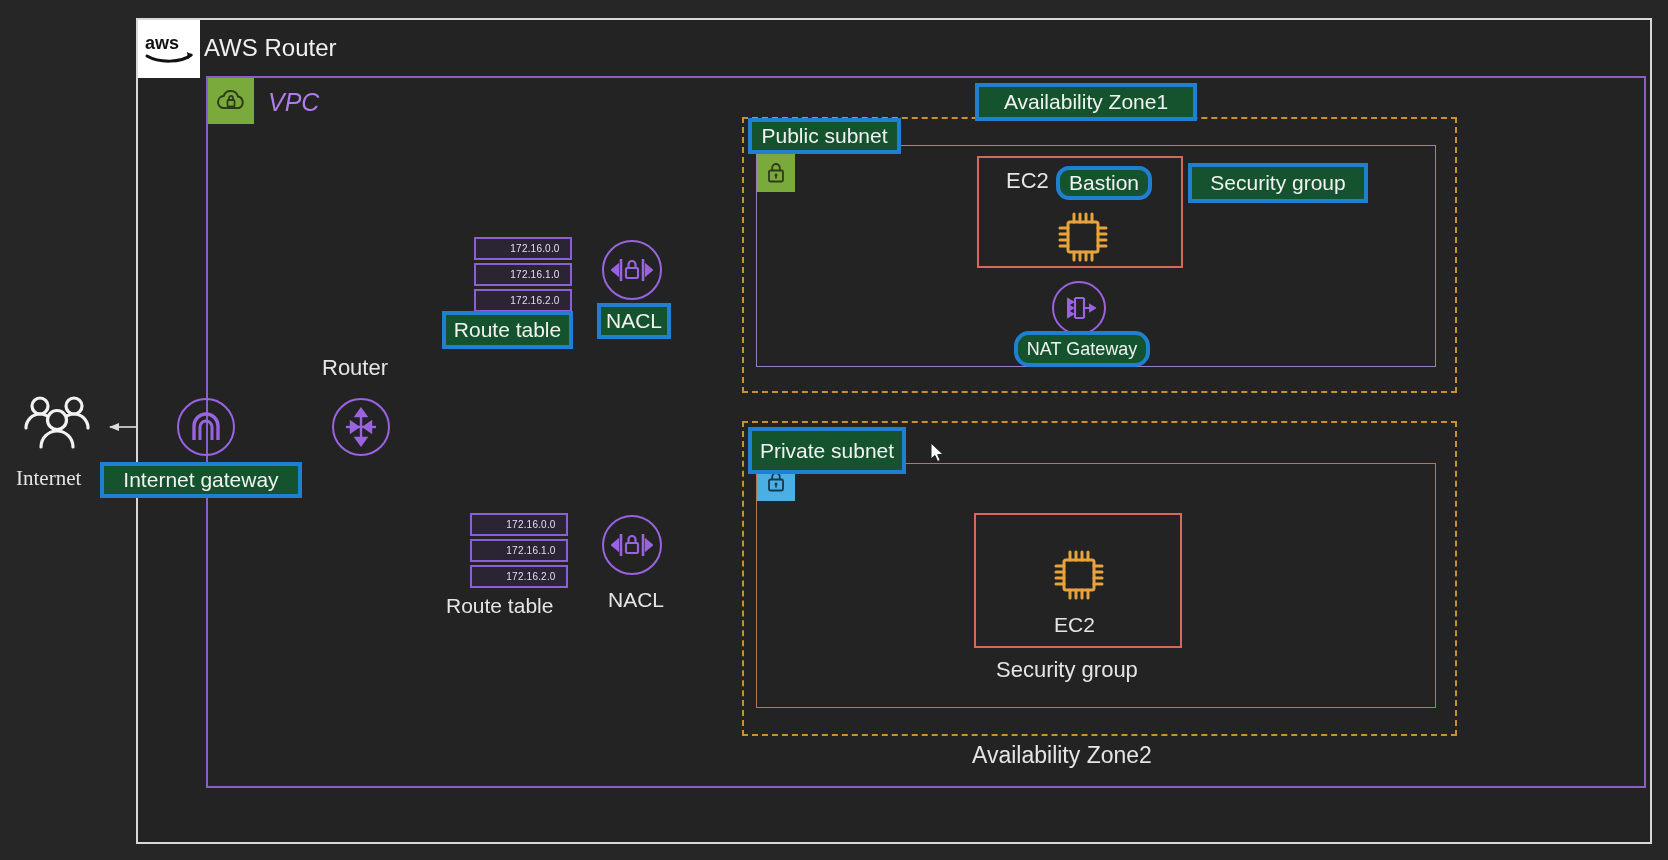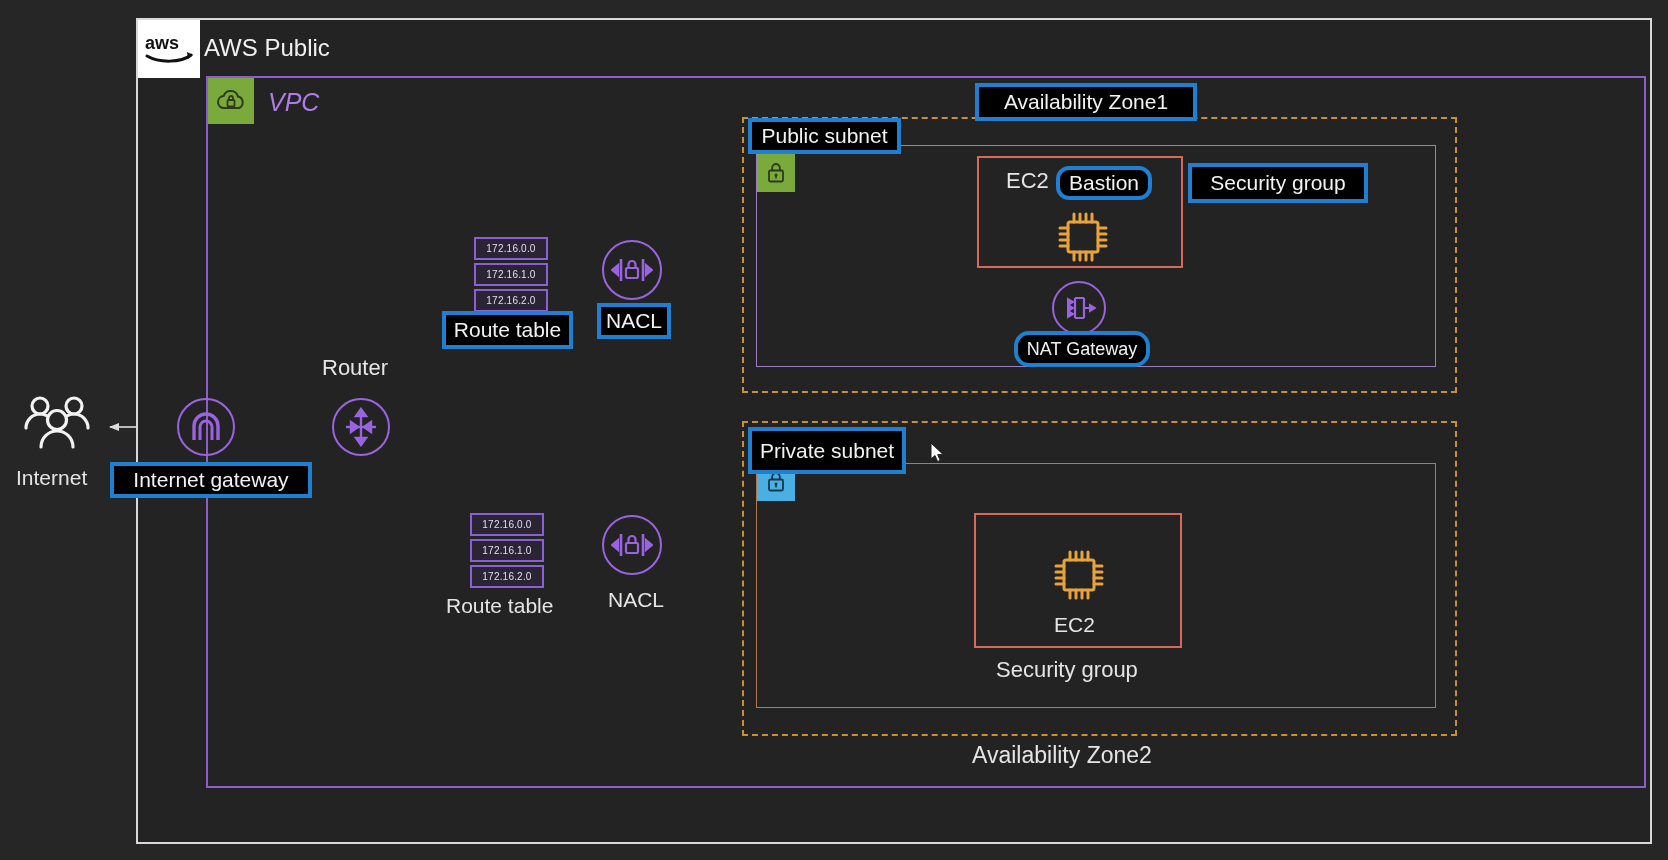--- a/index.html
+++ b/index.html
@@ -36,56 +36,56 @@
       border:1px solid #9a7ec0;}
   #az2-inner{left:756px;top:463px;width:680px;height:245px;
       border:1px solid #b5794f;}
 
   
   .sg-box{border:2px solid #d5695b;background:transparent;}
   #sg-public{left:977px;top:156px;width:206px;height:112px;}
   #sg-private{left:974px;top:513px;width:208px;height:135px;}
 
   
-  .hl{background:#000000;border:4px solid #1f7fd0;color:#f2f2f2;
+  .hl{background:#14532d;border:4px solid #1f7fd0;color:#f2f2f2;
       display:flex;align-items:center;justify-content:center;
       font-size:21px;white-space:nowrap;padding:0 16px;}
 
   #lbl-public-subnet{left:748px;top:118px;width:153px;height:36px;}
   #lbl-private-subnet{left:748px;top:427px;width:158px;height:47px;}
   #lbl-az1{left:975px;top:83px;width:222px;height:38px;}
   #lbl-security-group-1{left:1188px;top:163px;width:180px;height:40px;}
   #lbl-bastion{left:1056px;top:166px;width:96px;height:34px;font-size:21px;border-radius:13px;}
   #lbl-nat-gateway{left:1014px;top:331px;width:136px;height:36px;font-size:18px;border-radius:15px;}
   #lbl-route-table-1{left:442px;top:311px;width:131px;height:38px;}
   #lbl-nacl-1{left:597px;top:303px;width:74px;height:36px;}
-  #lbl-internet-gateway{left:110px;top:462px;width:202px;height:36px;}
+  #lbl-internet-gateway{left:100px;top:462px;width:202px;height:36px;}
 
   
   .plain{color:#e5e5e5;white-space:nowrap;}
   #txt-ec2-bastion{left:1006px;top:168px;font-size:22px;}
   #txt-router{left:322px;top:355px;font-size:22px;}
-  #txt-internet{left:16px;top:466px;font-size:21px;}
+  #txt-internet{left:16px;top:466px;font-size:21px;font-family:Liberation Serif, serif;}
   #txt-route-table-2{left:446px;top:594px;font-size:21px;}
   #txt-nacl-2{left:608px;top:588px;font-size:21px;}
   #txt-ec2-private{left:1054px;top:613px;font-size:21px;}
   #txt-security-group-2{left:996px;top:657px;font-size:22px;}
   #txt-az2{left:972px;top:742px;font-size:23px;}
 
   
   .lock-badge{width:38px;height:38px;display:flex;align-items:center;
       justify-content:center;}
   #lock-public{left:757px;top:154px;background:#7aa93c;}
   #lock-private{left:757px;top:463px;background:#4aafe3;}
 
   
   .rt{display:flex;flex-direction:column;gap:3px;}
   .rt-row{width:70px;height:19px;border:2px solid #8b5fd6;background:#2a2433;
       color:#e2ddf5;font-size:10px;display:flex;align-items:center;
-      justify-content:center;letter-spacing:.2px;}
+      justify-content:center;letter-spacing:.2px;padding-left:24px;}
   #rt1{left:474px;top:237px;}
   #rt2{left:470px;top:513px;}
 
   
   .circ{border-radius:50%;border:2px solid #9a63e0;
       display:flex;align-items:center;justify-content:center;background:transparent;}
   #icon-nacl-1{left:602px;top:240px;width:60px;height:60px;}
   #icon-nacl-2{left:602px;top:515px;width:60px;height:60px;}
   #icon-igw{left:177px;top:398px;width:58px;height:58px;}
   #icon-router{left:332px;top:398px;width:58px;height:58px;}
@@ -160,21 +160,21 @@
 
   <div class="abs" id="aws-cloud-box"></div>
 
   <div class="abs" id="aws-logo">
     <svg width="52" height="34" viewBox="0 0 52 34" aria-hidden="true">
       <text x="2" y="17" font-family="'Liberation Sans',sans-serif" font-size="18" font-weight="bold" fill="#111">aws</text>
       <path d="M4,24 C16,31 38,31 48,23" stroke="#111" stroke-width="3" fill="none" stroke-linecap="round"></path>
       <path d="M44,20 L50,23 L45,27" fill="#111"></path>
     </svg>
   </div>
-  <div class="abs" id="aws-cloud-label">AWS Public</div>
+  <div class="abs" id="aws-cloud-label">AWS Router</div>
 
   <div class="abs" id="vpc-box"></div>
   <div class="abs" id="vpc-icon">
     <svg width="32" height="26" viewBox="0 0 32 26" aria-hidden="true">
       <path d="M8,20 a6,6 0 0,1 0.6,-11.9 A7.5,7.5 0 0,1 23,8.6 a6,6 0 0,1 1,11.4 z" fill="none" stroke="#2e3b1a" stroke-width="2"></path>
       <rect x="12.5" y="12" width="7" height="6.5" rx="1" fill="none" stroke="#2e3b1a" stroke-width="1.8"></rect>
       <path d="M14,12 v-2 a2,2 0 0,1 4,0 v2" fill="none" stroke="#2e3b1a" stroke-width="1.8"></path>
     </svg>
   </div>
   <div class="abs" id="vpc-label">VPC</div>

